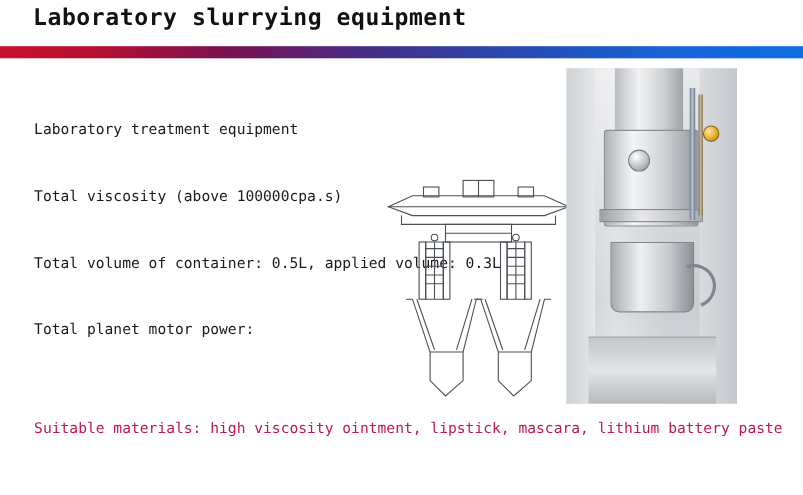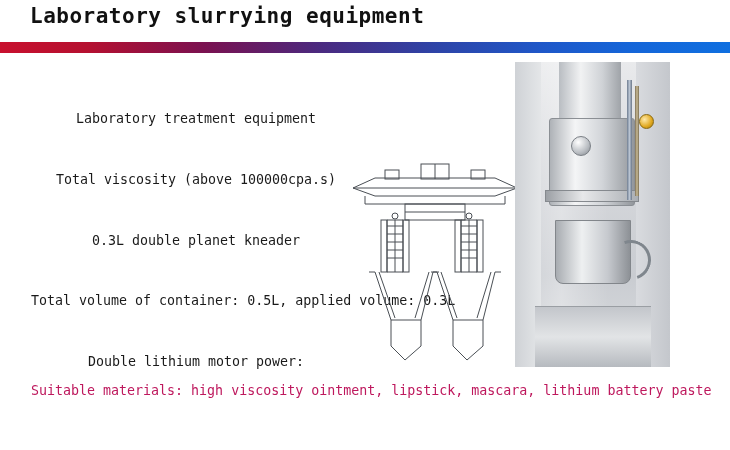--- a/index.html
+++ b/index.html
@@ -51,21 +51,20 @@
     top: 69px;
     width: 330px;
     font-size: 13.3px;
     line-height: 20.2px;
     color: #1a1a1a;
     white-space: pre-wrap;
   }
   .body-text .line {
     display: block;
     white-space: pre;
-    text-align: center;
   }
   .footer-text {
     position: absolute;
     left: 31px;
     top: 381px;
     width: 670px;
     font-size: 13.3px;
     line-height: 20.2px;
     color: #be185d;
   }
@@ -179,23 +178,22 @@
 
 <div class="page">
 
   <div class="title">Laboratory slurrying equipment</div>
 
   <div class="rule"></div>
 
   <div class="body-text">
     <span class="line">Laboratory treatment equipment</span>
     <span class="line">Total viscosity (above 100000cpa.s)</span>
-    <span class="line">0.3L double planet kneader</span>
     <span class="line">Total volume of container: 0.5L, applied volume: 0.3L</span>
-    <span class="line">Double lithium motor power:</span>
+    <span class="line">Total planet motor power:</span>
     
     
     
     
     
     
     
   </div>
 
   <div class="figure-diagram">

